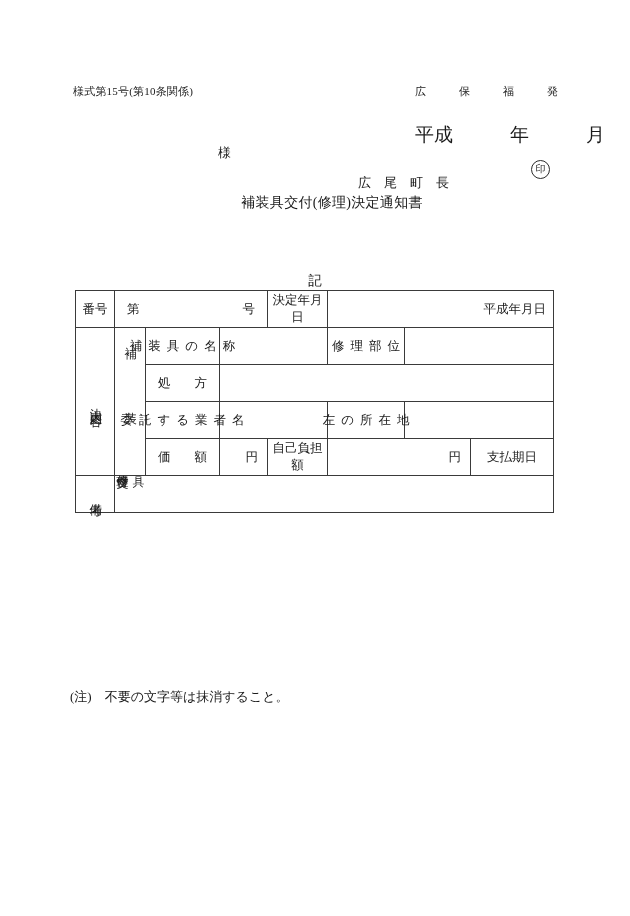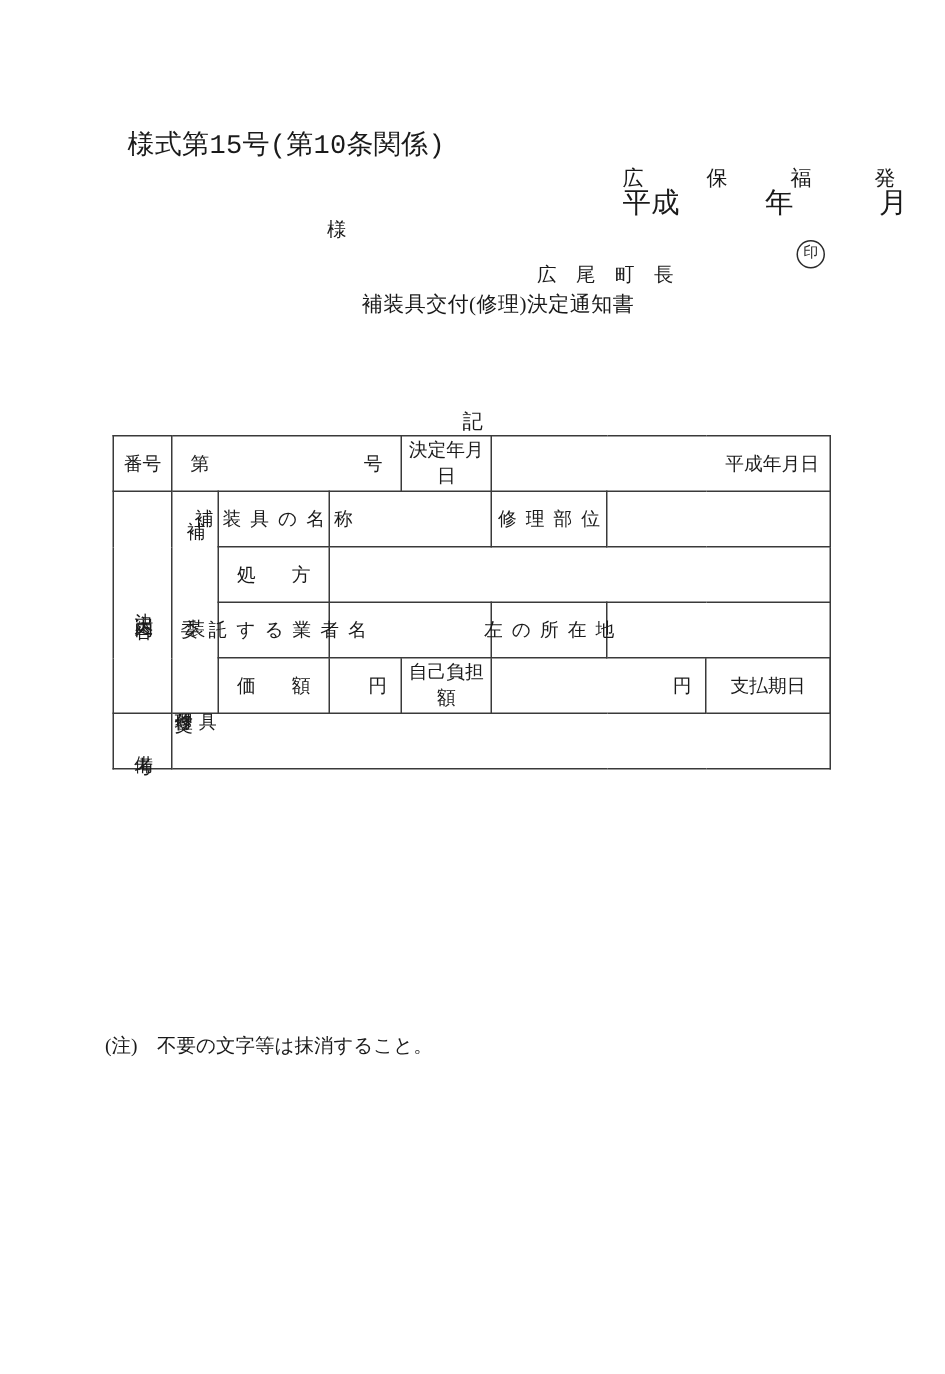--- a/index.html
+++ b/index.html
@@ -18,29 +18,28 @@
 
   .page {
     position: absolute;
     inset: 0;
   }
 
   
   .abs { position: absolute; white-space: pre; }
 
   .form-no {
-    left: 85px; top: 84px;
-    font-size: 18px;
+    left: 73px; top: 84px;
+    font-size: 11px;
     letter-spacing: 0.2px;
-    font-family: Liberation Mono, monospace;
   }
 
   .doc-number {
-    left: 415px; top: 110px;
-    font-size: 14px;
+    left: 415px; top: 84px;
+    font-size: 11px;
   }
   .doc-date {
     left: 415px; top: 122px;
     font-size: 19px;
   }
 
   .addressee {
     left: 218px; top: 144px;
     font-size: 13px;
   }

